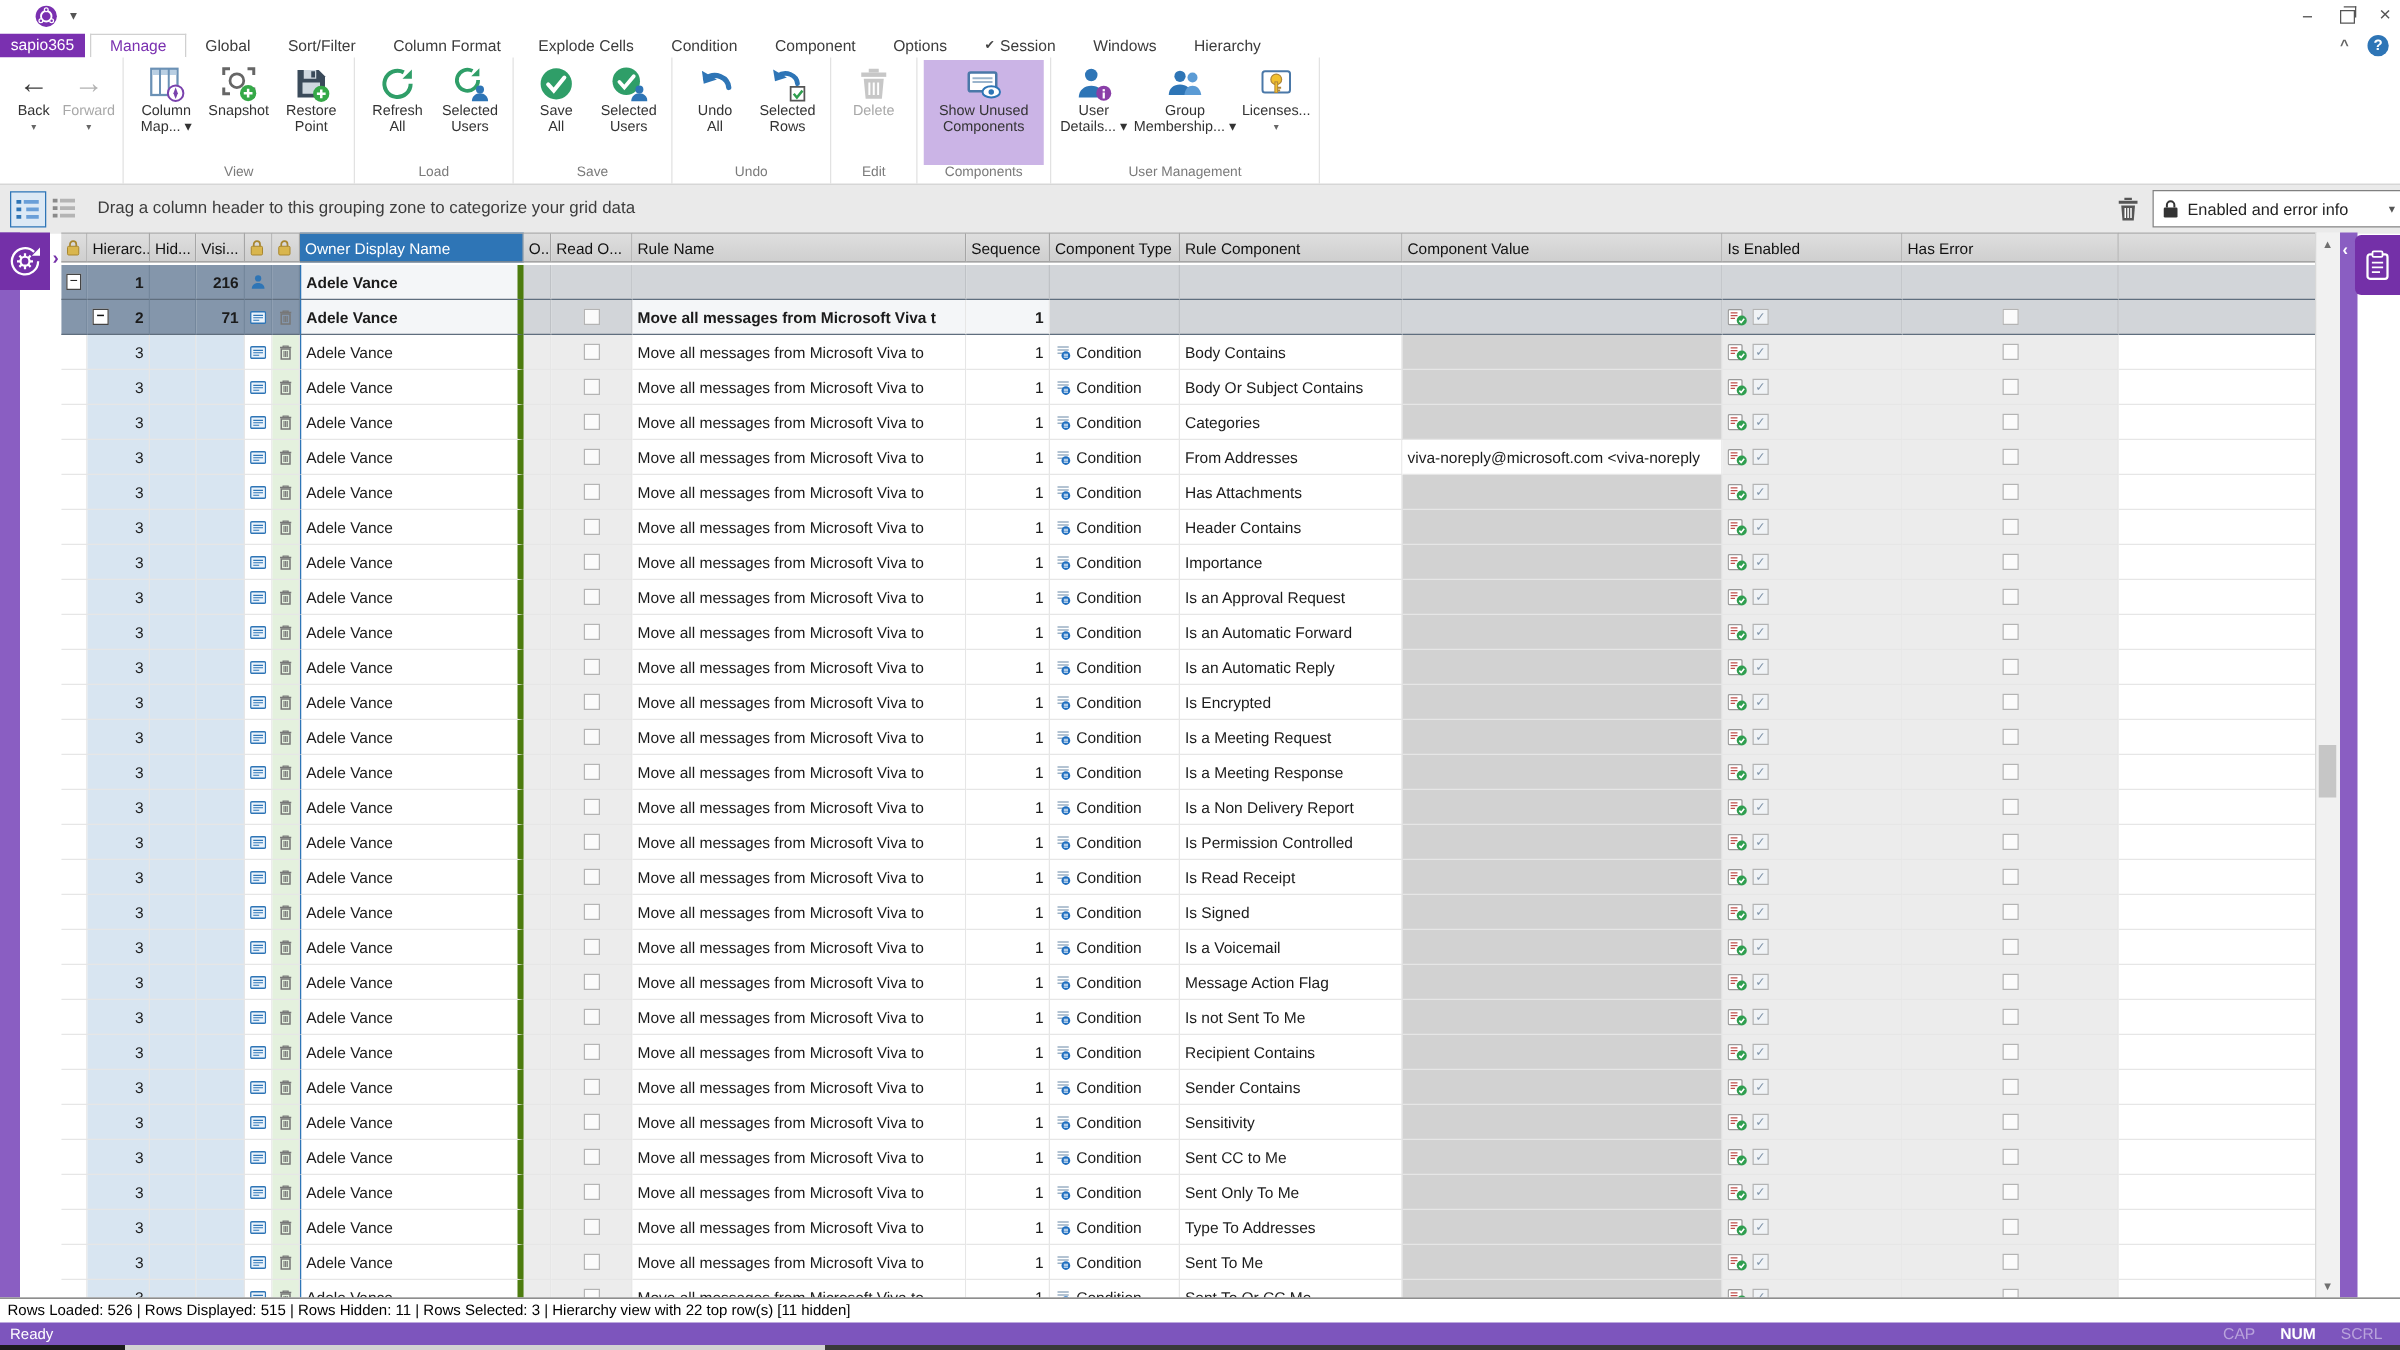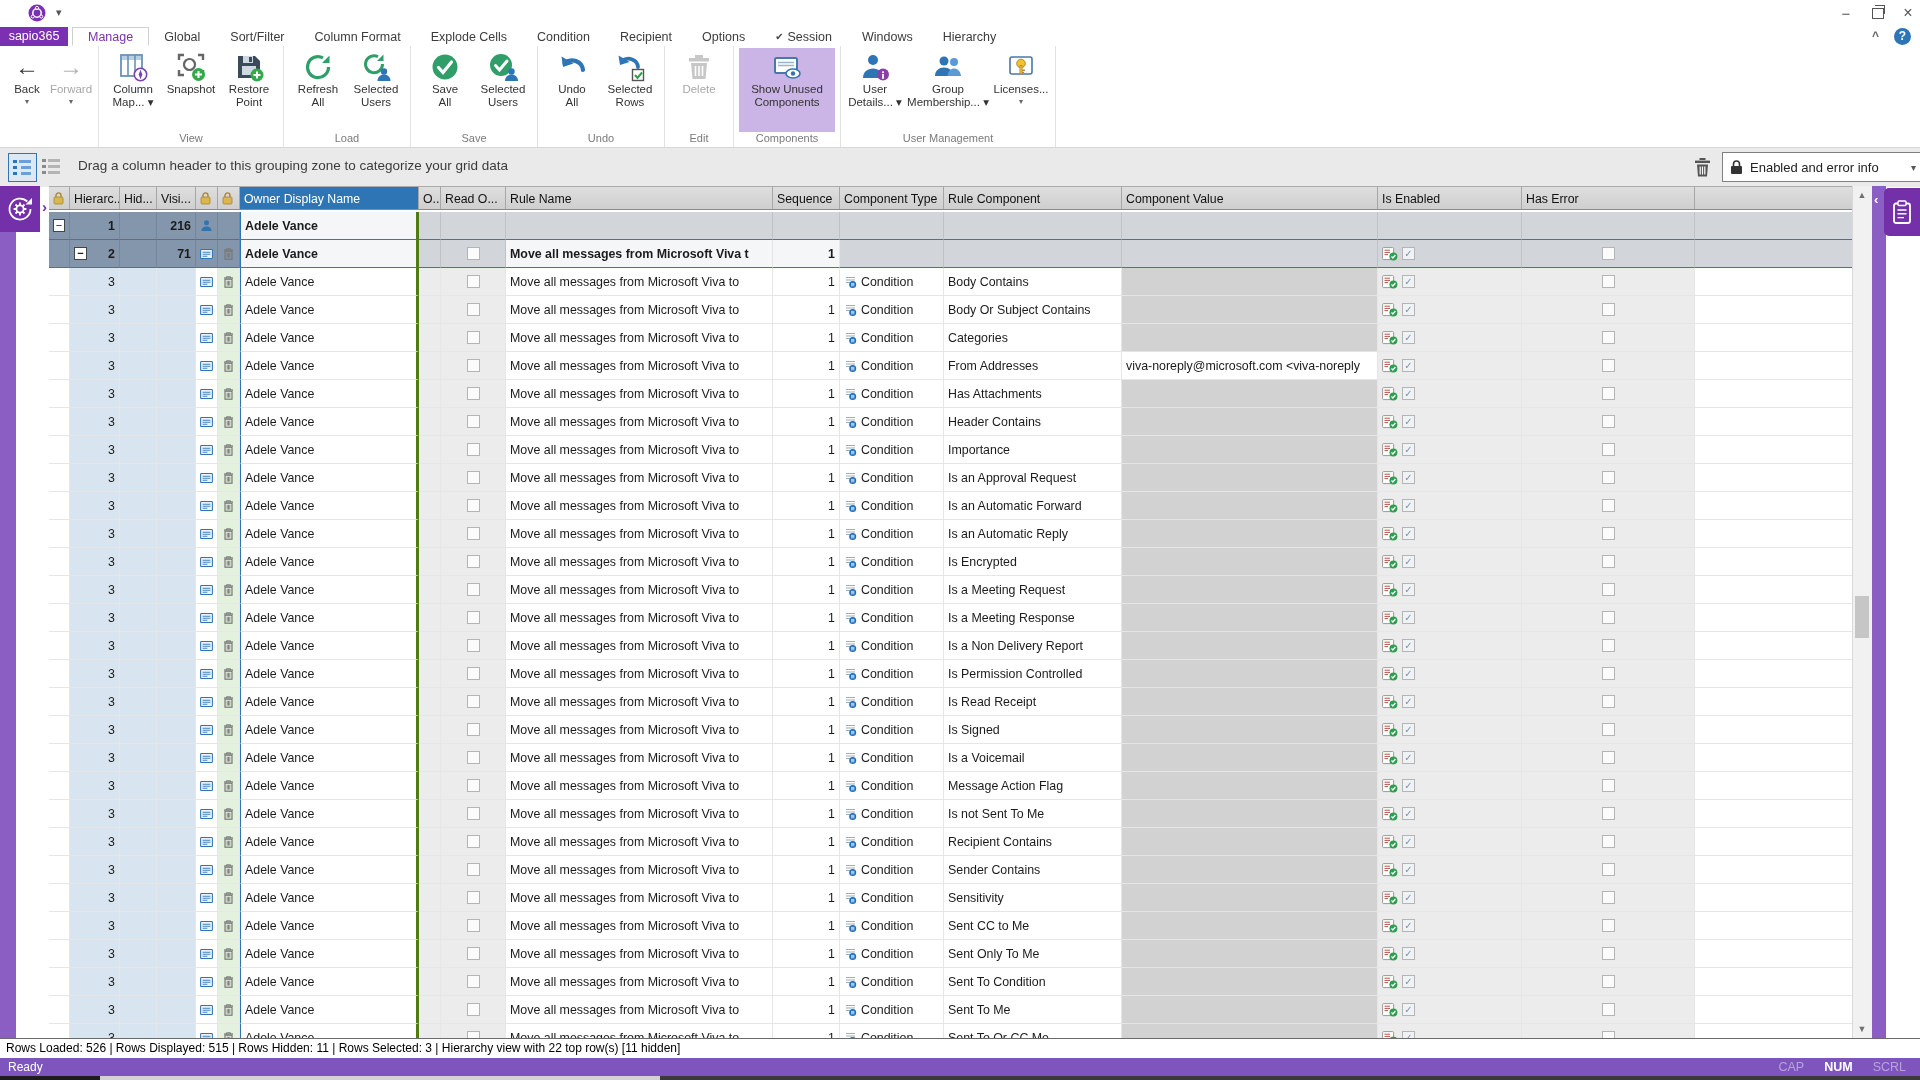--- a/index.html
+++ b/index.html
@@ -76,21 +76,21 @@
   .ar{justify-content:flex-end;}
   .ctr{justify-content:center;}
   .b{font-weight:bold;}
   .bg-blue{background:#d8e5f1;}
   .bg-grayc{background:#ececec;}
   .bg-dim{background:#d2d2d2;}
   .bg-green{background:#e4f1de;}
   .grp-lead{background:#8496ab;border-right:1px solid #74879c;border-bottom:1px solid #5f6e7e;}
   .grp-gray{background:#d2d5d9;border-right:1px solid #bfc2c6;border-bottom:1px solid #5f6e7e;}
   .grp-white{background:#f4f6f8;border-bottom:1px solid #5f6e7e;}
-  .colsel{border-left:1px solid #2e75b6;border-right:3px solid #4d7c0f;}
+  .colsel{border-left:1px solid #2e75b6;border-right:5px solid #4d7c0f;}
   .cb{width:13px;height:13px;border:1px solid #b4b4b4;background:#fbfbfb;display:inline-flex;
       align-items:center;justify-content:center;font-size:10px;color:#7f93a8;box-sizing:border-box;}
   .cb.ck{background:#f0f3f6;}
   .minusbox{width:13px;height:13px;border:1px solid #444;background:#fff;display:inline-flex;
       align-items:center;justify-content:center;font-size:11px;line-height:11px;color:#111;box-sizing:border-box;}
   .gap4{width:4px;flex:none;}
   
   .left-rail{left:0;top:186px;width:16px;height:852px;background:#8a5ec2;}
   .gear-sq{left:0;top:186px;width:40px;height:46px;background:#7430a8;display:flex;
       align-items:center;justify-content:center;}
@@ -148,21 +148,21 @@
     <div class="rtab" data-name="tab-column-format">
       <span data-name="tab-label">Column Format</span>
     </div>
     <div class="rtab" data-name="tab-explode-cells">
       <span data-name="tab-label">Explode Cells</span>
     </div>
     <div class="rtab" data-name="tab-grouping">
       <span data-name="tab-label">Condition</span>
     </div>
     <div class="rtab" data-name="tab-hierarchy">
-      <span data-name="tab-label">Recipient</span>
+      <span data-name="tab-label">Component</span>
     </div>
     <div class="rtab" data-name="tab-options">
       <span data-name="tab-label">Options</span>
     </div>
     <div class="rtab" data-name="tab-session">
       <span class="tabcheck" data-name="session-check-icon">✔</span>
       <span data-name="tab-label">Session</span>
     </div>
     <div class="rtab" data-name="tab-windows">
       <span data-name="tab-label">Windows</span>
@@ -1757,21 +1757,21 @@
       <div class="cell bg-grayc ctr" data-name="read-only-cell" style="width: 65px;">
         <span class="cb" data-name="read-only-checkbox"></span>
       </div>
       <div class="cell " data-name="rule-name-cell" style="width: 267px;">Move all messages from Microsoft Viva to</div>
       <div class="cell ar" data-name="sequence-cell" style="width: 67px;">1</div>
       <div class="cell " data-name="component-type-cell" style="width: 104px;"><svg width="13" height="13" viewBox="0 0 13 13" data-name="condition-icon">
           <path d="M2 2.5h9M2 5h9M2 7.5h6" stroke="#9ab0c4" stroke-width="1.2"></path>
           <circle cx="8.7" cy="9.4" r="3.5" fill="#1f6fc0"></circle>
           <path d="M7 8.4h3.4M7 9.6h3.4M7 10.8h3.4" stroke="#fff" stroke-width="0.7"></path>
         </svg><span class="gap4"></span>Condition</div>
-      <div class="cell " data-name="rule-component-cell" style="width: 178px;">Sent To Condition</div>
+      <div class="cell " data-name="rule-component-cell" style="width: 178px;">Type To Addresses</div>
       <div class="cell bg-dim" data-name="component-value-cell" style="width: 256px;"></div>
       <div class="cell bg-grayc" data-name="is-enabled-cell" style="width: 144px;">
         <svg width="16" height="14" viewBox="0 0 16 14" data-name="enabled-icon">
           <rect x="0.6" y="0.6" width="11" height="12" rx="1" fill="#fff" stroke="#999"></rect>
           <path d="M2.5 3.2h5.5M2.5 5.4h5.5M2.5 7.6h3.5" stroke="#c0504d" stroke-width="1"></path>
           <circle cx="11.4" cy="9.4" r="4" fill="#2f9e4f"></circle>
           <path d="M9.5 9.5l1.4 1.5 2.5-3" stroke="#fff" stroke-width="1.2" fill="none"></path>
         </svg>
         <span class="gap4"></span>
         <span class="cb ck" data-name="is-enabled-checkbox">✓</span>

